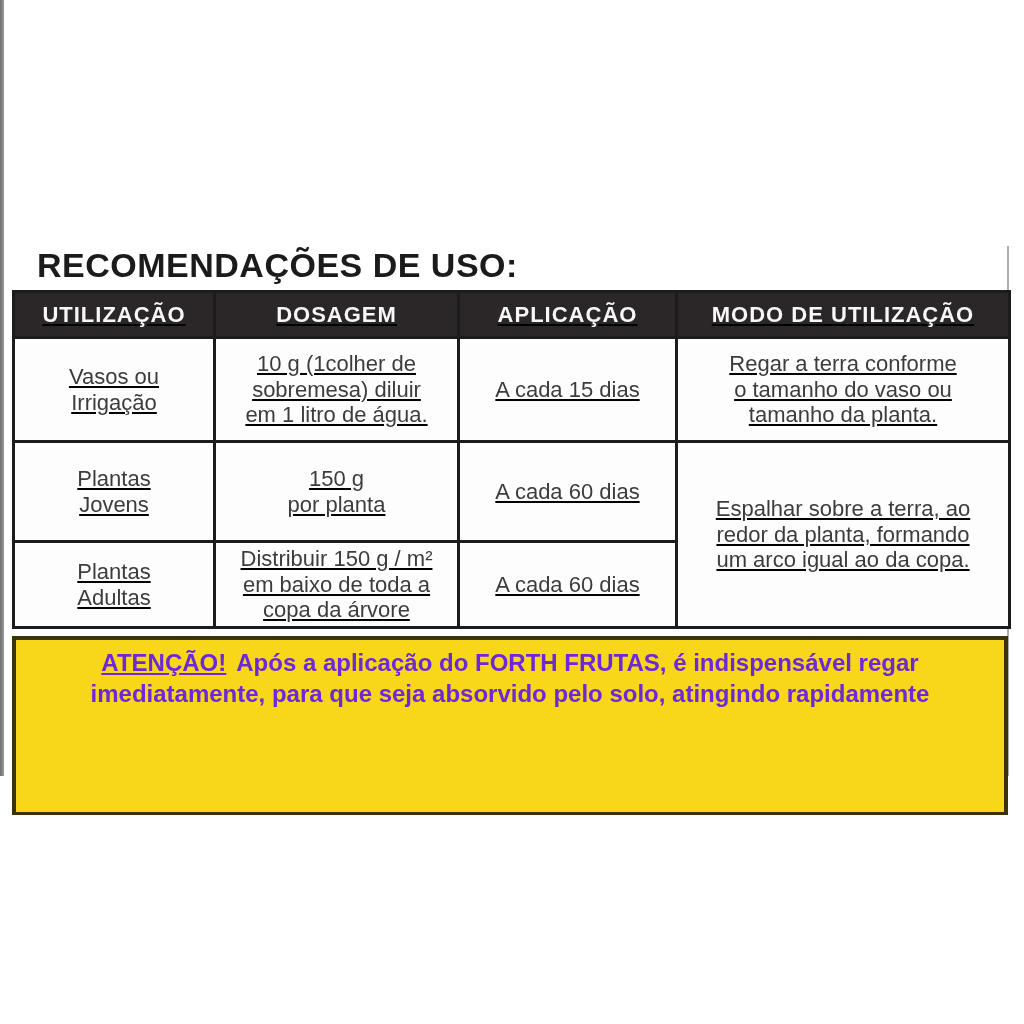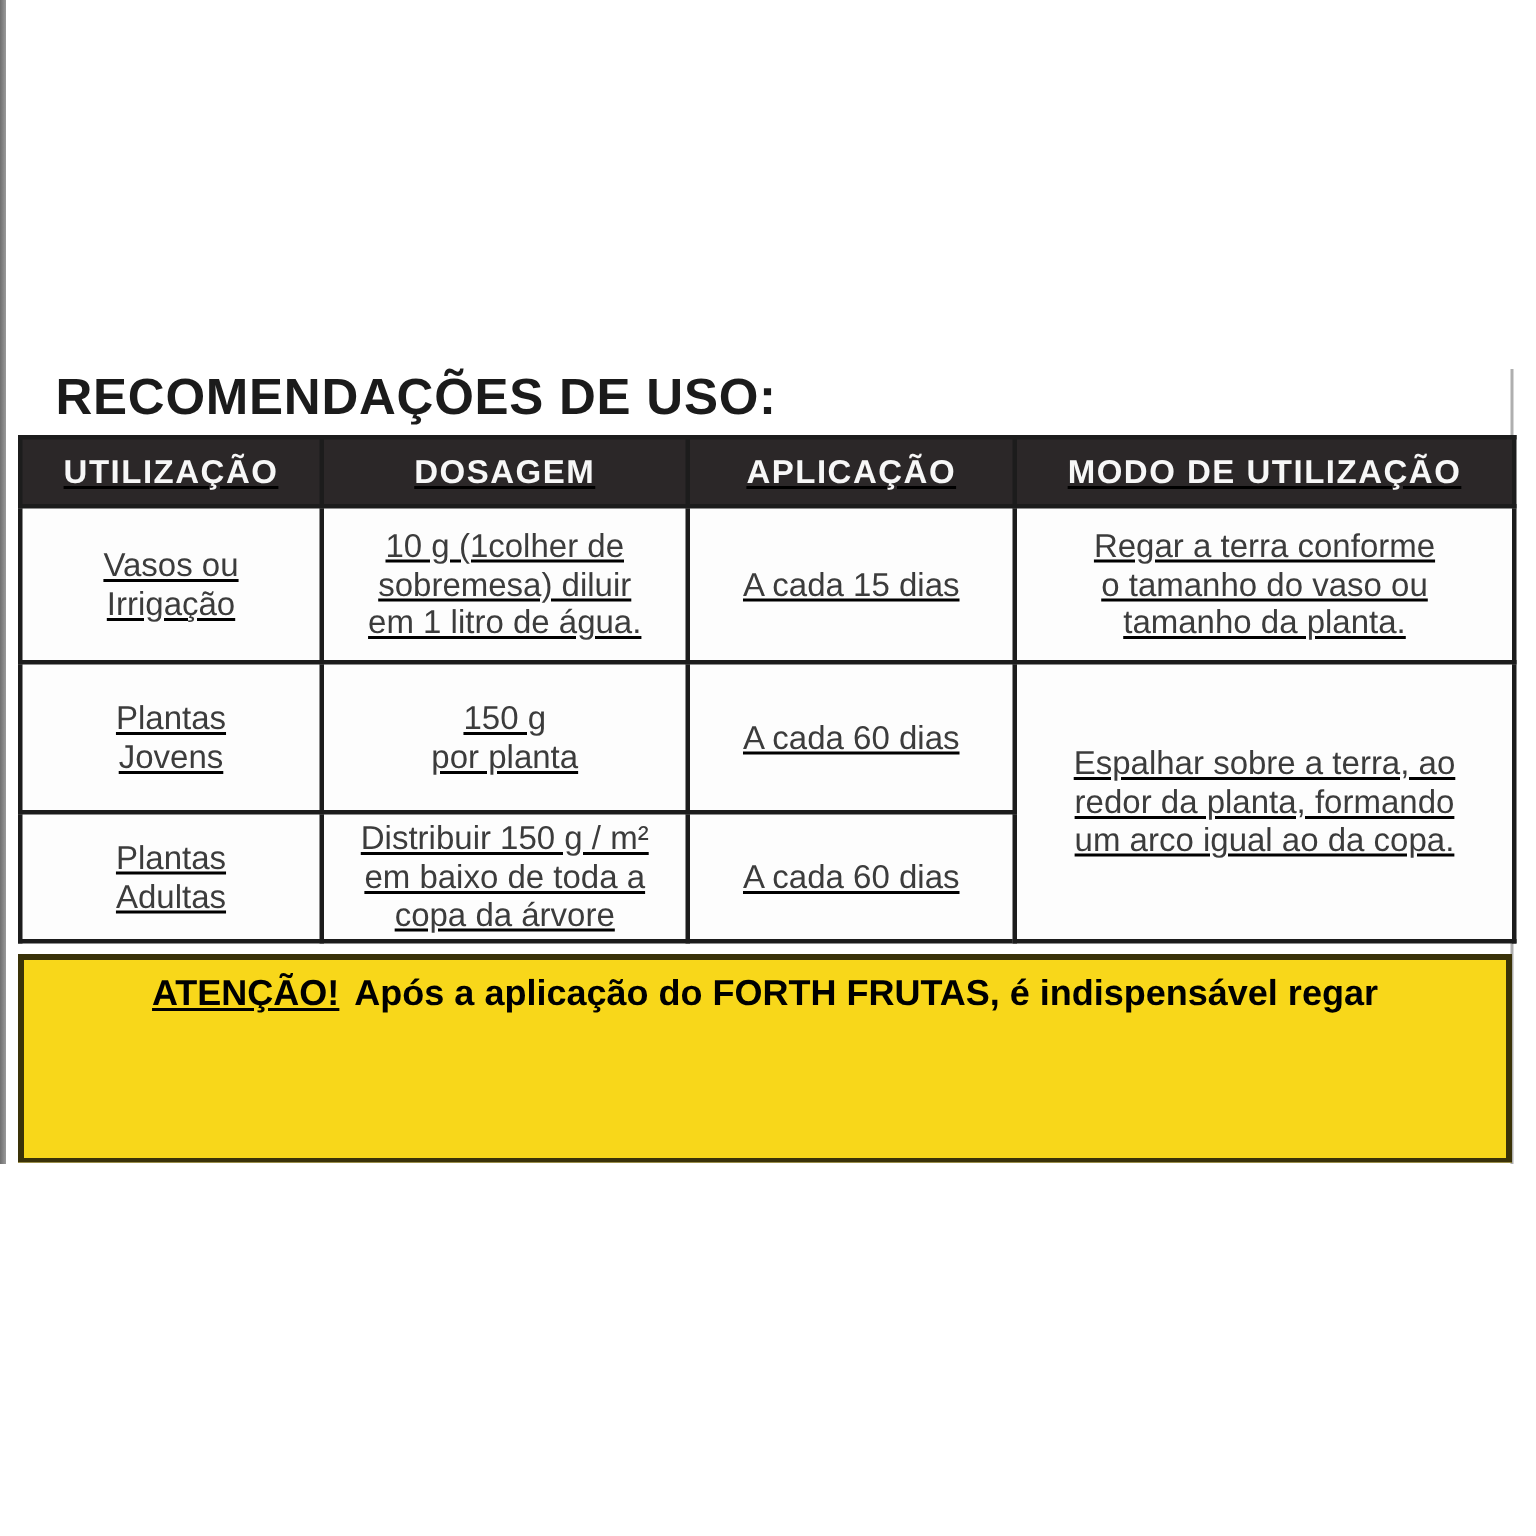--- a/index.html
+++ b/index.html
@@ -71,27 +71,27 @@
     font-size: 22px;
     line-height: 1.18;
     white-space: pre-line;
   }
   tr.row-1 { height: 104px; }
   tr.row-2 { height: 100px; }
   tr.row-3 { height: 86px; }
   .warning-box {
     position: absolute;
     left: 12px; top: 636px;
-    width: 996px; height: 139px;
+    width: 996px; height: 179px;
     box-sizing: border-box;
     background: #f8d71a;
     border: 4px solid #3a3208;
     border-bottom-width: 3px;
     text-align: center;
-    color: #000000;
+    color: #6d28d9;
     font-weight: bold;
     font-size: 24px;
     line-height: 31px;
     padding-top: 7px;
   }
   .warning-box .u { text-decoration: underline; }
   .warning-box .attention { margin-right: 10px; }
   .wline { white-space: nowrap; }
 </style>
 </head>
@@ -149,15 +149,16 @@
 copa da árvore</td>
         <td>A cada 60 dias</td>
       </tr>
     </tbody>
   </table>
 
   <div class="warning-box">
     <div class="wline">
       <span class="u attention">ATENÇÃO!</span><span>Após a aplicação do FORTH FRUTAS, é indispensável regar</span>
     </div>
+    <div class="wline">imediatamente, para que seja absorvido pelo solo, atingindo rapidamente</div>
   </div>
 
 </div>
 
 </body></html>

